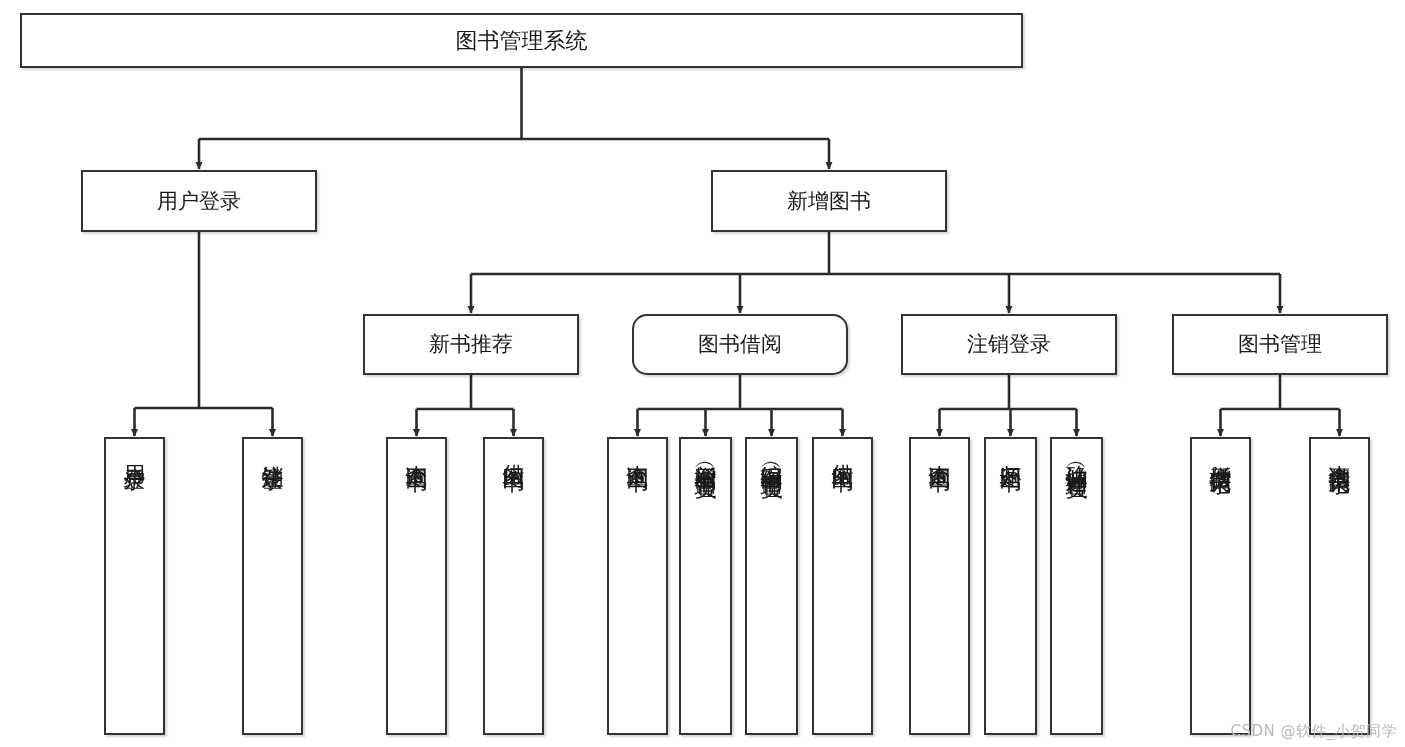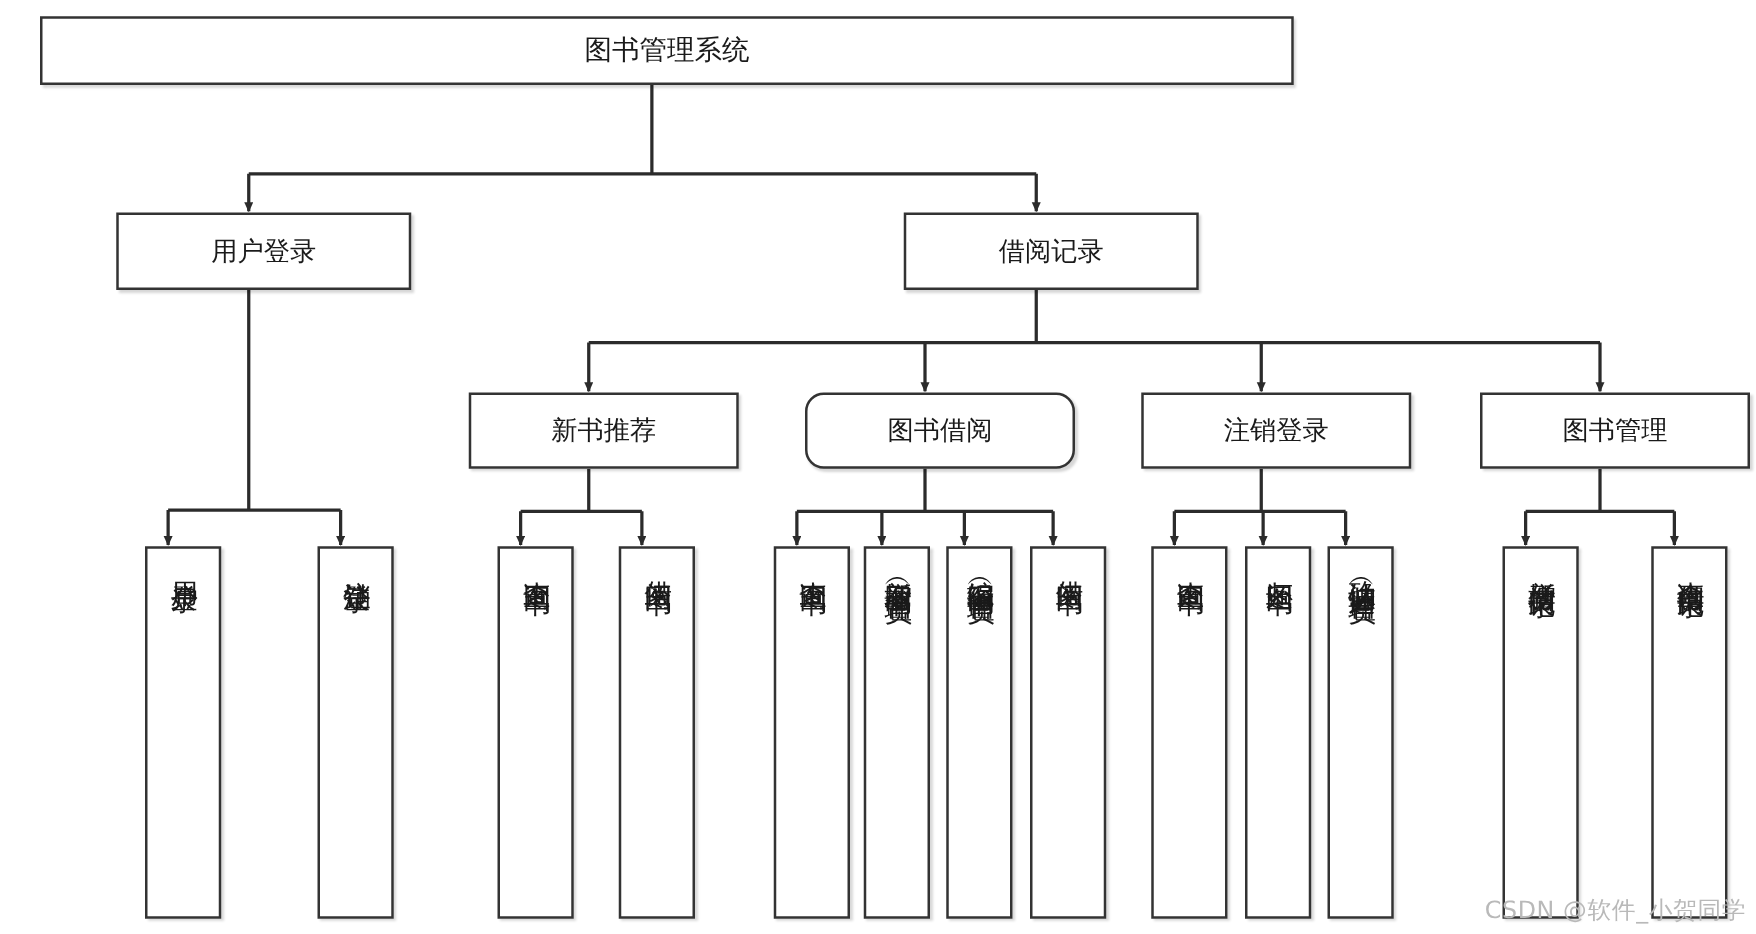--- a/index.html
+++ b/index.html
@@ -28,21 +28,20 @@
   .node {
     position: absolute;
     box-sizing: border-box;
     background: #ffffff;
     border: 2.5px solid #333333;
     box-shadow: 2px 2px 2px rgba(0,0,0,0.16);
     display: flex;
     align-items: center;
     justify-content: center;
     color: #1a1a1a;
-    margin-left: 12px;
   }
   .node .label {
     line-height: 1.18;
     text-align: center;
     white-space: nowrap;
   }
   .node.horiz .label {
     writing-mode: horizontal-tb;
     font-size: 21px;
   }
@@ -55,21 +54,21 @@
     writing-mode: vertical-rl;
     text-orientation: upright;
     font-size: 22px;
     letter-spacing: 2px;
     line-height: 1;
   }
   .watermark {
     position: absolute;
     right: 8px;
     bottom: 6px;
-    font-size: 19px;
+    font-size: 15px;
     color: #b9b9b9;
     letter-spacing: 0.5px;
     white-space: nowrap;
     font-family: "DejaVu Sans", "Liberation Sans", sans-serif;
   }
 </style>
 </head>
 <body>
 
 <div id="canvas">
@@ -118,21 +117,21 @@
   </svg>
 
   <div id="nodes">
       <div class="node horiz root" style="left: 20px; top: 13px; width: 1003px; height: 55px;">
         <span class="label">图书管理系统</span>
       </div>
       <div class="node horiz" style="left: 81px; top: 170px; width: 236px; height: 62px;">
         <span class="label">用户登录</span>
       </div>
       <div class="node horiz" style="left: 711px; top: 170px; width: 236px; height: 62px;">
-        <span class="label">借阅记录</span>
+        <span class="label">新增图书</span>
       </div>
       <div class="node horiz" style="left: 363px; top: 314px; width: 216px; height: 61px; justify-content: center;">
         <span class="label">新书推荐</span>
       </div>
       <div class="node horiz" style="left: 632px; top: 314px; width: 216px; height: 61px; border-radius: 15px;">
         <span class="label">图书借阅</span>
       </div>
       <div class="node horiz" style="left: 901px; top: 314px; width: 216px; height: 61px;">
         <span class="label">注销登录</span>
       </div>

